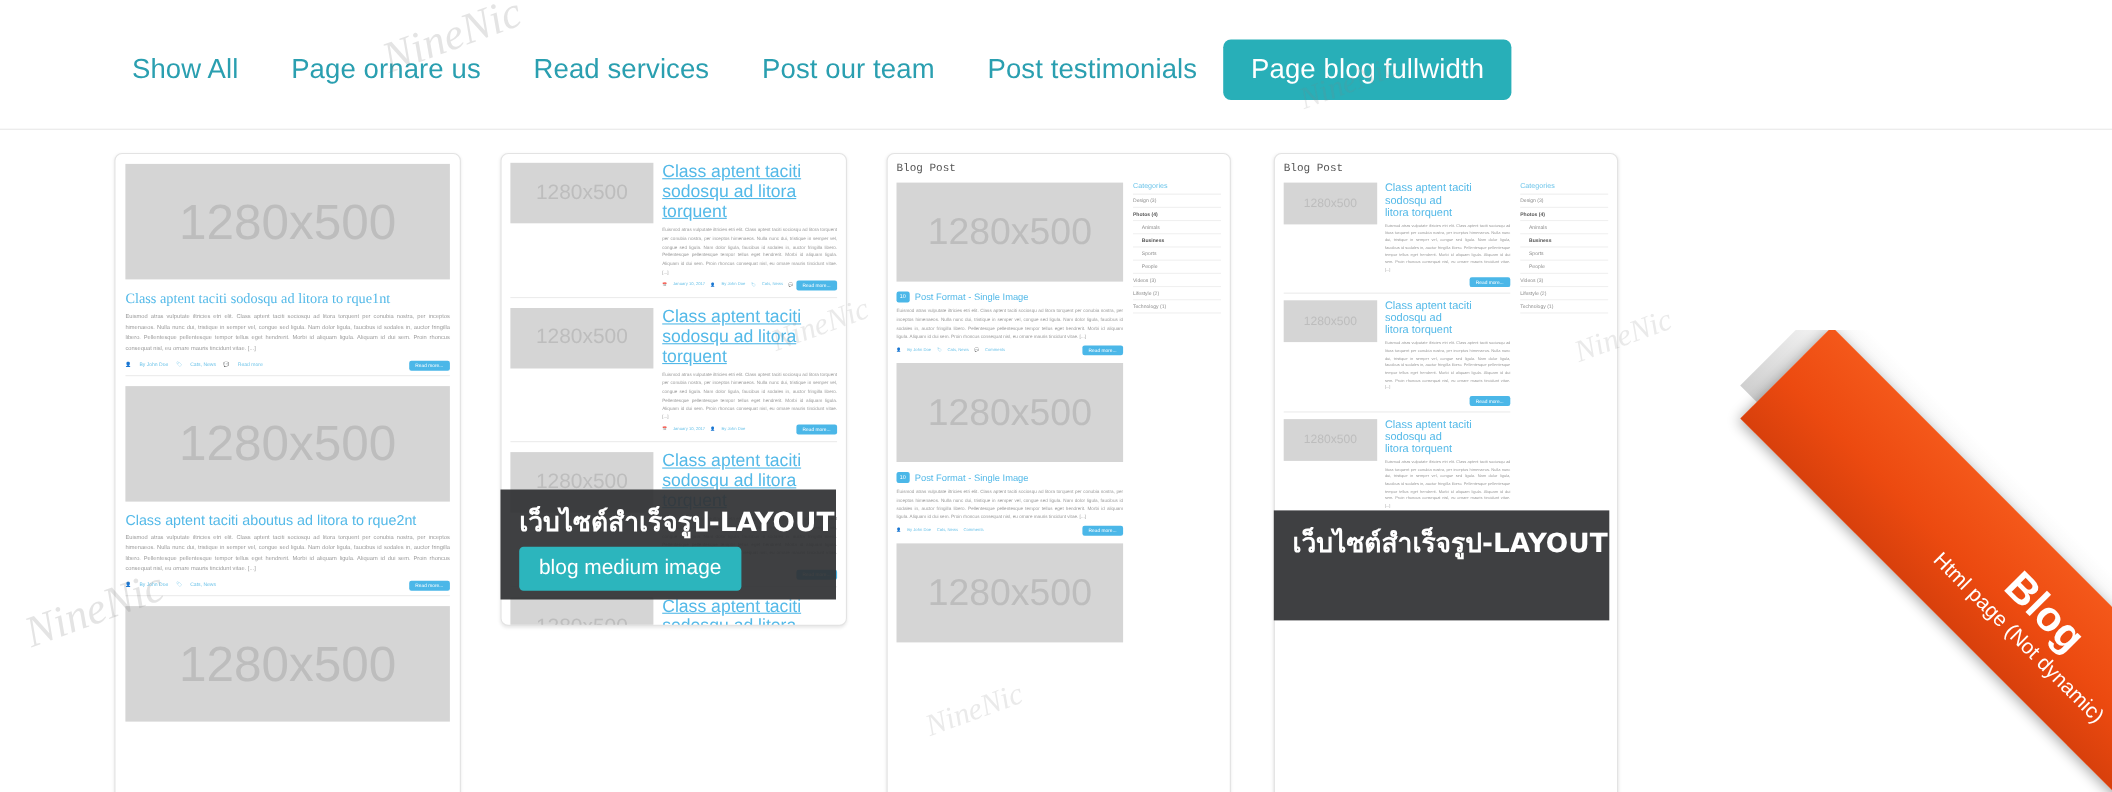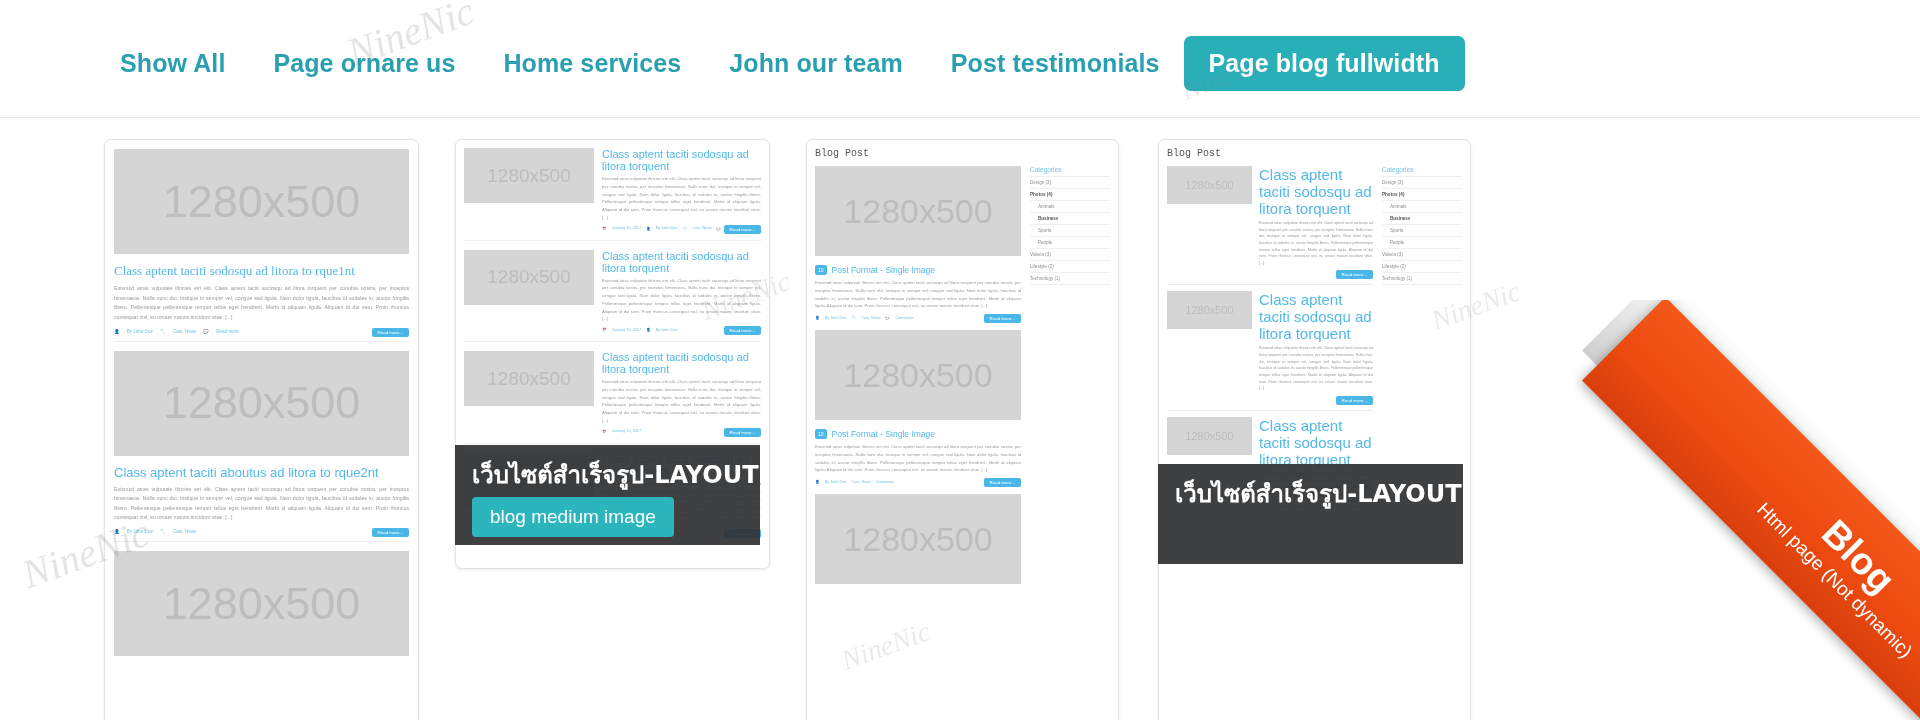--- a/index.html
+++ b/index.html
@@ -3,37 +3,37 @@
 <meta charset="utf-8">
 <style>
   * { box-sizing: border-box; margin:0; padding:0; }
   html,body { width:1920px; height:720px; overflow:hidden; background:#ffffff;
     font-family:"Liberation Sans", sans-serif; }
 
   
   .navbar { position:absolute; top:0; left:0; width:1920px; height:118px;
     background:#fff; border-bottom:1px solid #e8e8e8; }
   .nav-inner { position:absolute; left:96px; top:36px; display:flex; align-items:center; gap:0; }
-  .nav-link { color:#2a9fb0; font-size:25px; font-weight:700; letter-spacing:.1px;
+  .nav-link { color:#2a9fb0; font-size:25px; font-weight:400; letter-spacing:.1px;
     padding:13px 24px; white-space:nowrap; text-decoration:none; line-height:1; }
   .nav-link.active { background:#28afb8; color:#fff; border-radius:7px; padding:15px 25px; }
 
   
   .cards { position:absolute; top:0; left:0; width:1920px; height:720px; }
   .card { position:absolute; background:#fff; border:1px solid #e3e3e3;
     border-radius:7px; box-shadow:0 1px 3px rgba(0,0,0,.09); overflow:hidden; }
 
   .ph { background:#d5d5d5; display:flex; align-items:center; justify-content:center;
     color:#bdbdbd; font-weight:400; }
   .ph-lg { font-size:45px; }
   .ph-md { font-size:19px; }
   .ph-sm { font-size:11px; }
   .ttl1 { color:#53b9e8; font-size:13px; font-weight:400; }
-  .ttl2 { color:#53b9e8; font-size:11px; }
-  .ttl3 { color:#53b9e8; font-size:15px; }
+  .ttl2 { color:#53b9e8; font-size:16px;text-decoration:underline; }
+  .ttl3 { color:#53b9e8; font-size:10px; }
   .ttl-bp { color:#555; font-size:10px;font-family:Liberation Mono, monospace; }
 
   .lorem { color:#9a9a9a; font-size:5.2px; line-height:1.85; text-align:justify; }
   .lorem-b { color:#9a9a9a; font-size:4.2px; line-height:1.85; text-align:justify; }
   .meta { color:#6fc4e9; font-size:4.6px; display:flex; gap:7px; align-items:center; }
   .meta-b { color:#6fc4e9; font-size:3.8px; display:flex; gap:5px; align-items:center; }
   .btn-rm { background:#4bb7e8; color:#fff; font-size:4.4px; padding:2px 6px;
     border-radius:2px; display:inline-block; }
   .hr { height:1px; background:#ececec; width:100%; }
 
@@ -69,22 +69,22 @@
     font-family:"Liberation Serif", serif; }
   .wm-lg { font-size:40px; color:rgba(120,120,120,.2); }
 </style>
 </head>
 <body>
 
 <div class="navbar">
   <div class="nav-inner" id="navInner">
       <a class="nav-link">Show All</a>
       <a class="nav-link">Page ornare us</a>
-      <a class="nav-link">Home services</a>
-      <a class="nav-link">John our team</a>
+      <a class="nav-link">Read services</a>
+      <a class="nav-link">Post our team</a>
       <a class="nav-link">Post testimonials</a>
       <a class="nav-link active">Page blog fullwidth</a>
     </div>
 </div>
 
 <div class="cards">
 
   <div class="card" style="left:104px; top:139px; width:315px; height:600px; padding:9px;">
     <div class="ph ph-lg" style="height:105px;">1280x500</div>
     <div class="ttl1" style="margin:9px 0 5px;font-family:Liberation Serif, serif;">Class aptent taciti sodosqu ad litora to rque1nt</div>

